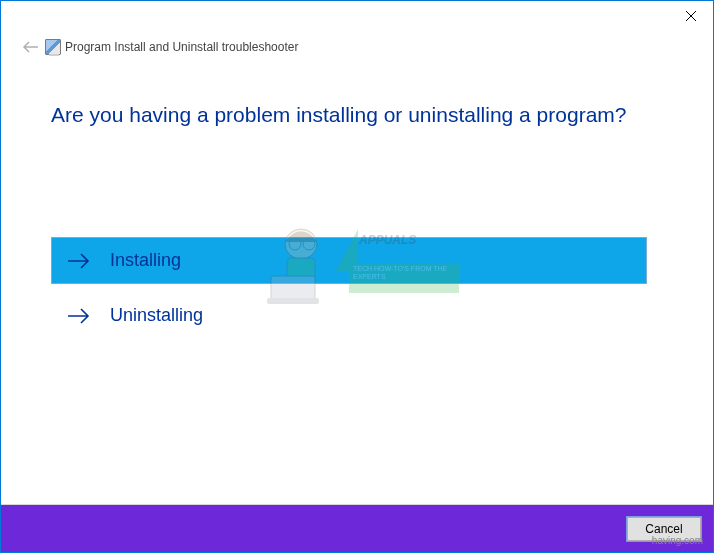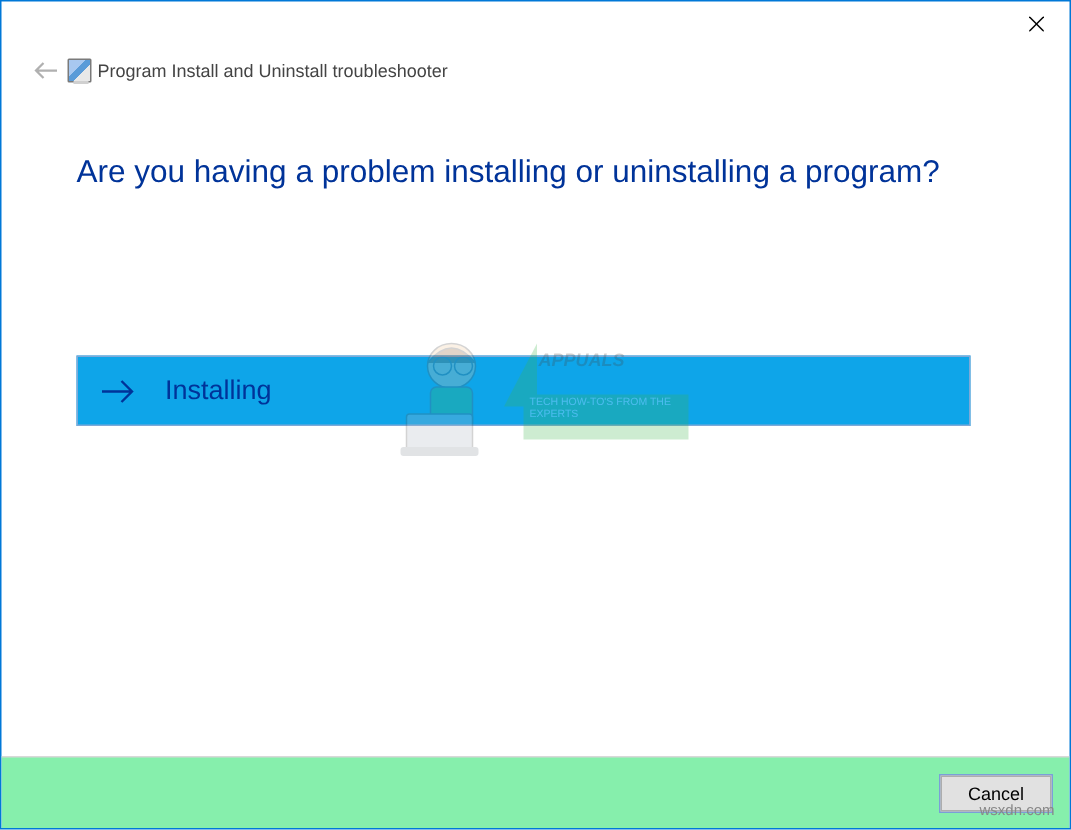--- a/index.html
+++ b/index.html
@@ -13,21 +13,21 @@
     .app-icon { width: 16px; height: 16px; display: inline-block; background: linear-gradient(135deg,#a8c8f0 40%,#5a9bd8 40%,#5a9bd8 60%,#e8e8e8 60%); border: 1px solid #7a7a7a; border-radius: 1px; position: relative; }
     .app-icon::after { content:""; position:absolute; bottom:-2px; left:3px; width:10px; height:2px; background:#d0d0d0; }
     .header-title { font-size: 12px; color: #444; }
     .content { padding: 42px 66px 0 50px; }
     .heading { font-size: 21px; color: #003399; font-weight: 400; margin-bottom: 110px; }
     .option { display: flex; align-items: center; gap: 18px; padding: 12px 14px; cursor: pointer; border: 1px solid transparent; margin-bottom: 8px; }
     .option.selected { border: 1px solid #7da9d8; background: #0ea5e9; }
     .option-arrow { width: 26px; height: 20px; flex-shrink: 0; }
     .option-arrow svg { stroke: #003399; stroke-width: 1.6; fill: none; }
     .option-label { font-size: 18px; color: #003399; }
-    .footer { position: absolute; bottom: 0; left: 0; right: 0; height: 48px; background: #86efac; border-top: 1px solid #d8d8d8; display: flex; justify-content: flex-end; align-items: center; padding: 0 12px; }
+    .footer { position: absolute; bottom: 0; left: 0; right: 0; height: 48px; background: #6d28d9; border-top: 1px solid #d8d8d8; display: flex; justify-content: flex-end; align-items: center; padding: 0 12px; }
     .cancel-btn { min-width: 74px; height: 24px; border: 1px solid #adadad; background: #e1e1e1; font-size: 12px; color: #000; cursor: pointer; padding: 0 12px; box-shadow: 0 0 0 1px #7a9fd8; }
     .watermark { position: absolute; left: 260px; top: 210px; width: 180px; height: 110px; opacity: 0.25; pointer-events: none; z-index: 50; }
     .watermark .cartoon { position: absolute; left: 0; top: 5px; width: 80px; height: 100px; }
     .watermark .logo-shape { position:absolute; left:75px; top:18px; width:0; height:0; border-left:22px solid transparent; border-bottom:42px solid #3cb54a; }
     .watermark .logo-text { position:absolute; left:98px; top:22px; font-family: sans-serif; font-weight:700; font-size:12px; color:#444; font-style:italic; }
     .watermark .banner { position:absolute; left:88px; top:52px; width:110px; height:30px; background:#3cb54a; color:#fff; font-size:7px; padding:2px 4px; line-height:1.1; }
     .attribution { position: absolute; bottom: 6px; right: 10px; font-size: 10px; color: #888; z-index: 100; }
   </style>
 </head>
 <body>
@@ -56,20 +56,28 @@
 
   <div class="option selected">
     <span class="option-arrow">
       <svg viewBox="0 0 26 20">
           <path d="M2 10 L22 10 M15 3 L22 10 L15 17"></path>
         </svg>
     </span>
     <span class="option-label">Installing</span>
   </div>
 
+  <div class="option">
+    <span class="option-arrow">
+      <svg viewBox="0 0 26 20">
+          <path d="M2 10 L22 10 M15 3 L22 10 L15 17"></path>
+        </svg>
+    </span>
+    <span class="option-label">Uninstalling</span>
+  </div>
 </div>
 
 <div class="watermark">
   <svg class="cartoon" viewBox="0 0 80 100">
     <ellipse cx="40" cy="28" rx="16" ry="15" fill="#f2c89b" stroke="#555"></ellipse>
     <path d="M24 26 q16 -20 32 0" fill="#8b5a2b" stroke="#555"></path>
     <circle cx="34" cy="28" r="6" fill="none" stroke="#555"></circle>
     <circle cx="48" cy="28" r="6" fill="none" stroke="#555"></circle>
     <rect x="26" y="42" width="28" height="28" fill="#3cb54a" stroke="#555" rx="4"></rect>
     <rect x="10" y="60" width="44" height="24" fill="#b0b8c2" stroke="#555" rx="2"></rect>
@@ -77,13 +85,13 @@
   </svg>
   <div class="logo-shape"></div>
   <div class="logo-text">APPUALS</div>
   <div class="banner">TECH HOW-TO'S FROM THE EXPERTS</div>
 </div>
 
 <div class="footer">
   <button class="cancel-btn">Cancel</button>
 </div>
 
-<div class="attribution">wsxdn.com</div>
+<div class="attribution">having.com</div>
 
 </body></html>

